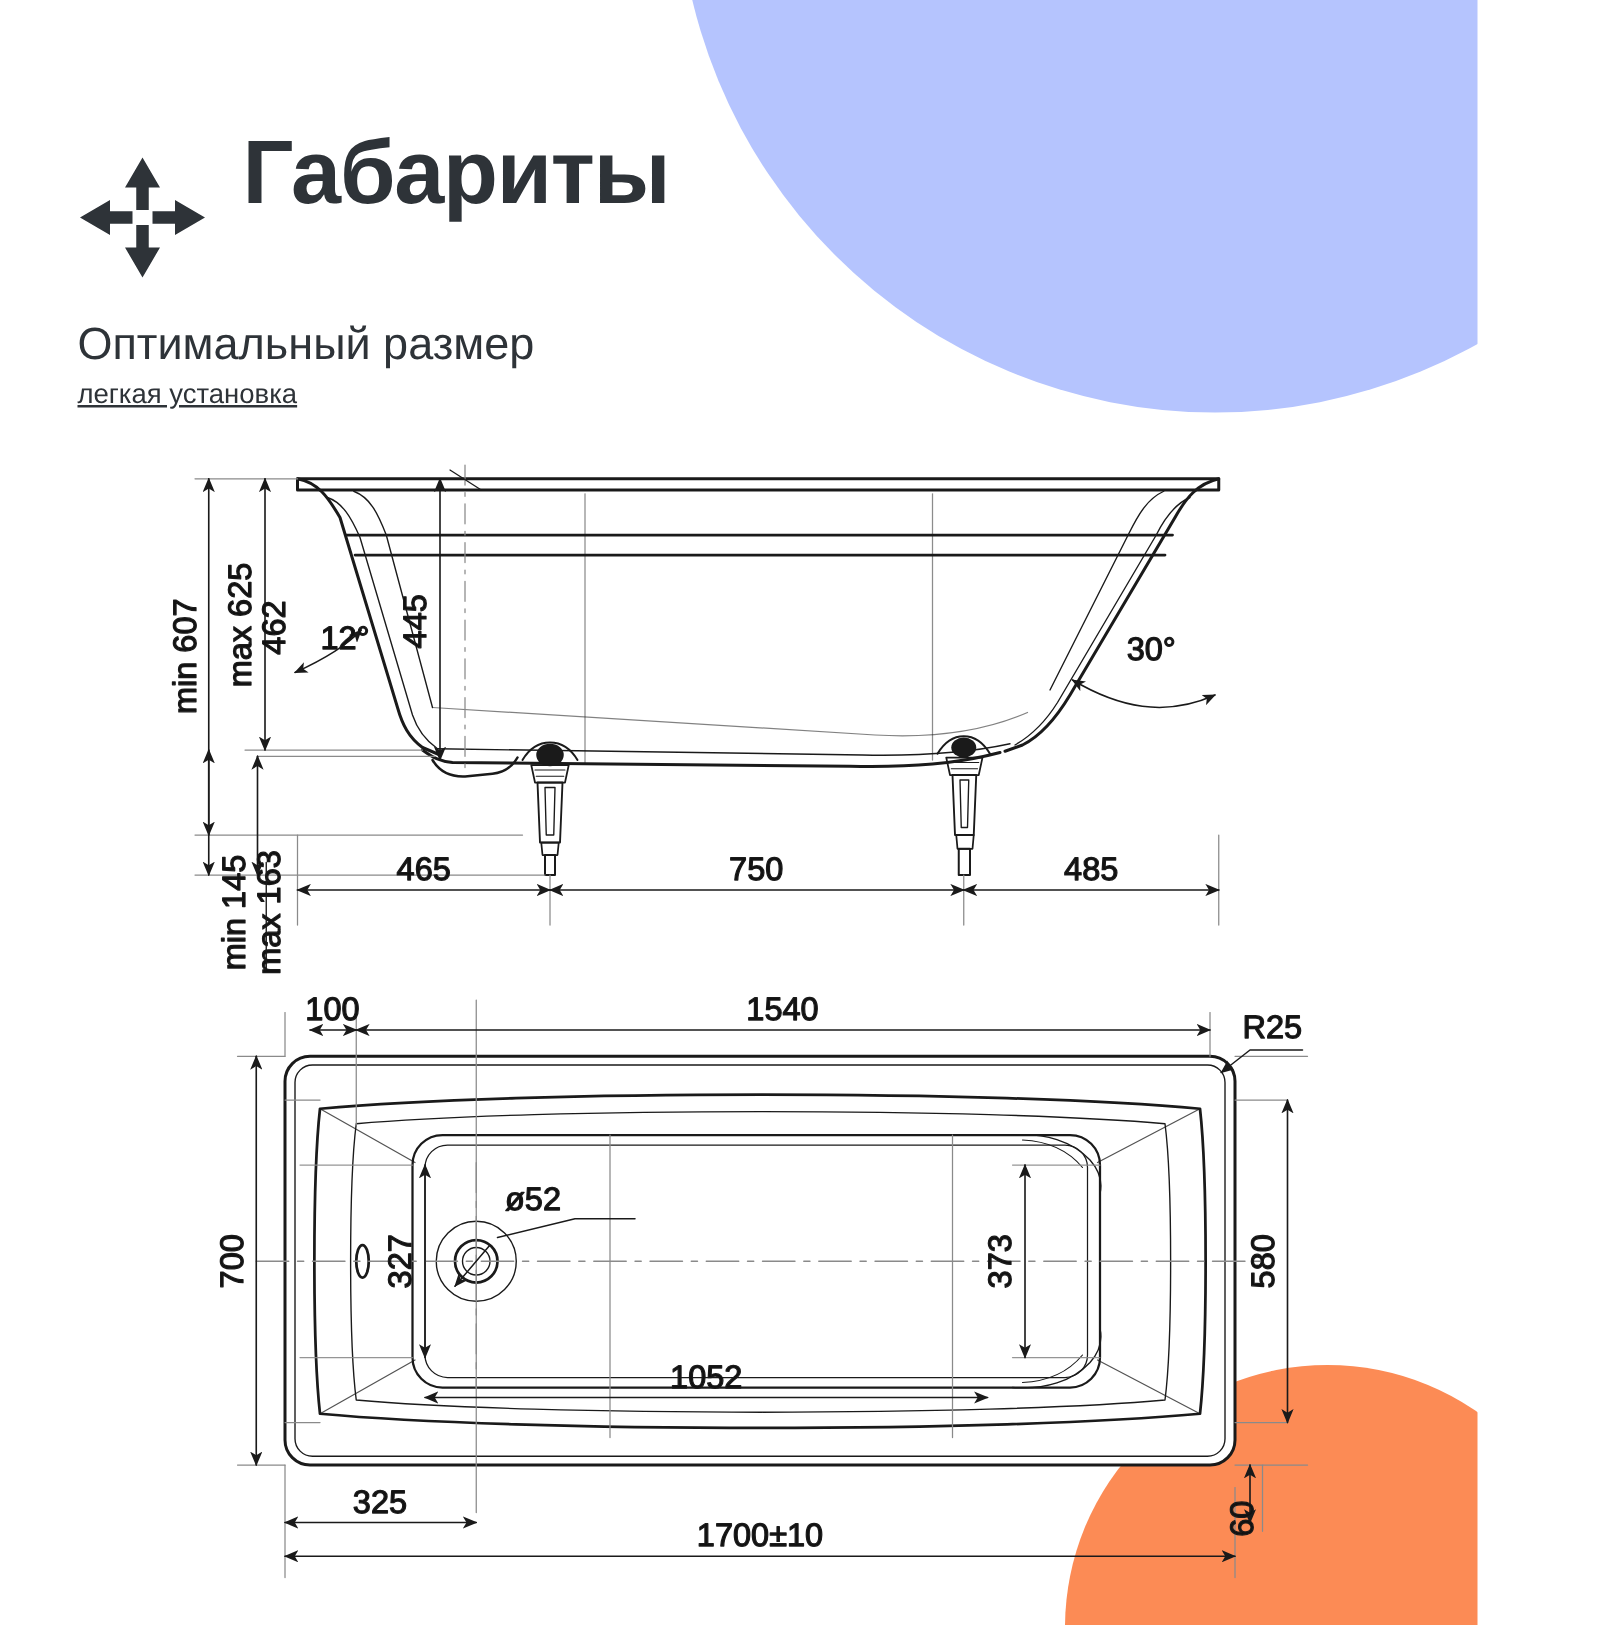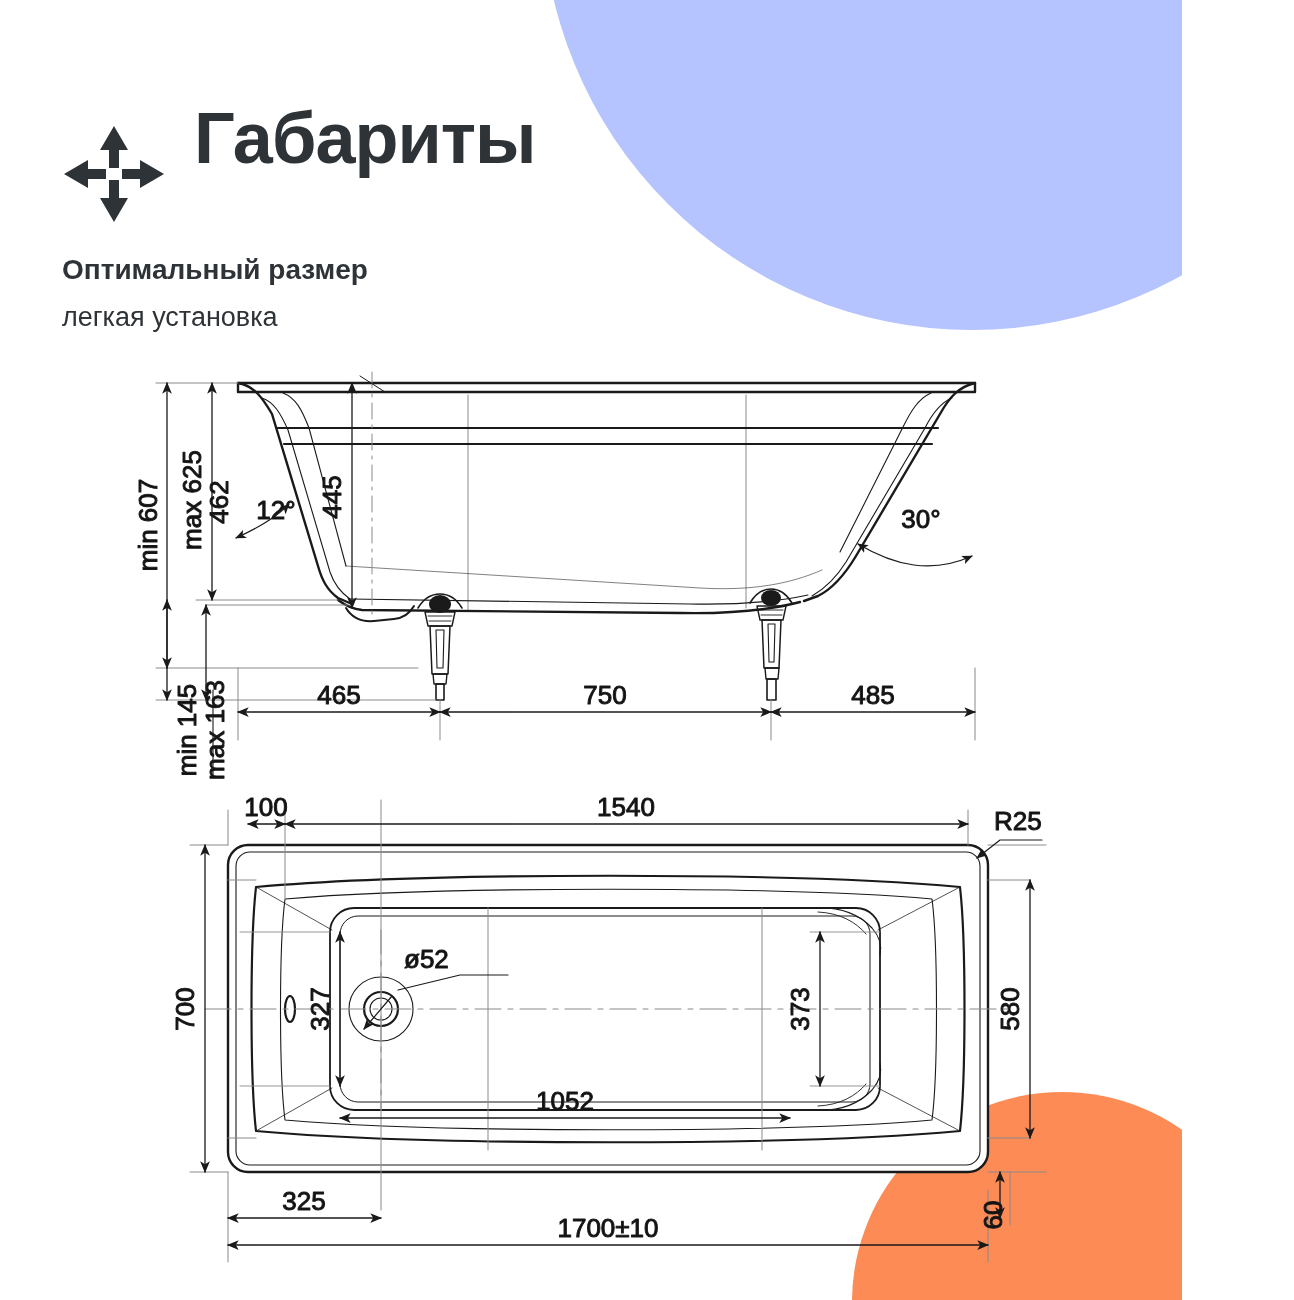--- a/index.html
+++ b/index.html
@@ -27,25 +27,25 @@
   
   #header{position:absolute;left:62px;top:112px;width:700px;}
   #move-icon{position:absolute;left:0;top:12px;width:104px;height:100px;}
   #title{
     position:absolute;left:132px;top:-10px;
     font-size:72px;font-weight:bold;letter-spacing:-1px;
     color:#2e3338;line-height:1;white-space:nowrap;
   }
   #sub1{
     position:absolute;left:0;top:142px;
-    font-size:28px;font-weight:bold;color:#2e3338;white-space:nowrap;
+    font-size:36px;font-weight:normal;color:#2e3338;white-space:nowrap;
   }
   #sub2{
     position:absolute;left:0;top:190px;
-    font-size:27px;font-weight:normal;color:#2e3338;white-space:nowrap;
+    font-size:22px;font-weight:normal;color:#2e3338;white-space:nowrap;text-decoration:underline;
   }
 
   
   #drawing{position:absolute;left:0;top:0;width:1294px;height:1300px;}
   .dim-text{
     font-family:"Liberation Sans", sans-serif;
     font-size:26px;
     fill:#111;
   }
 </style>

